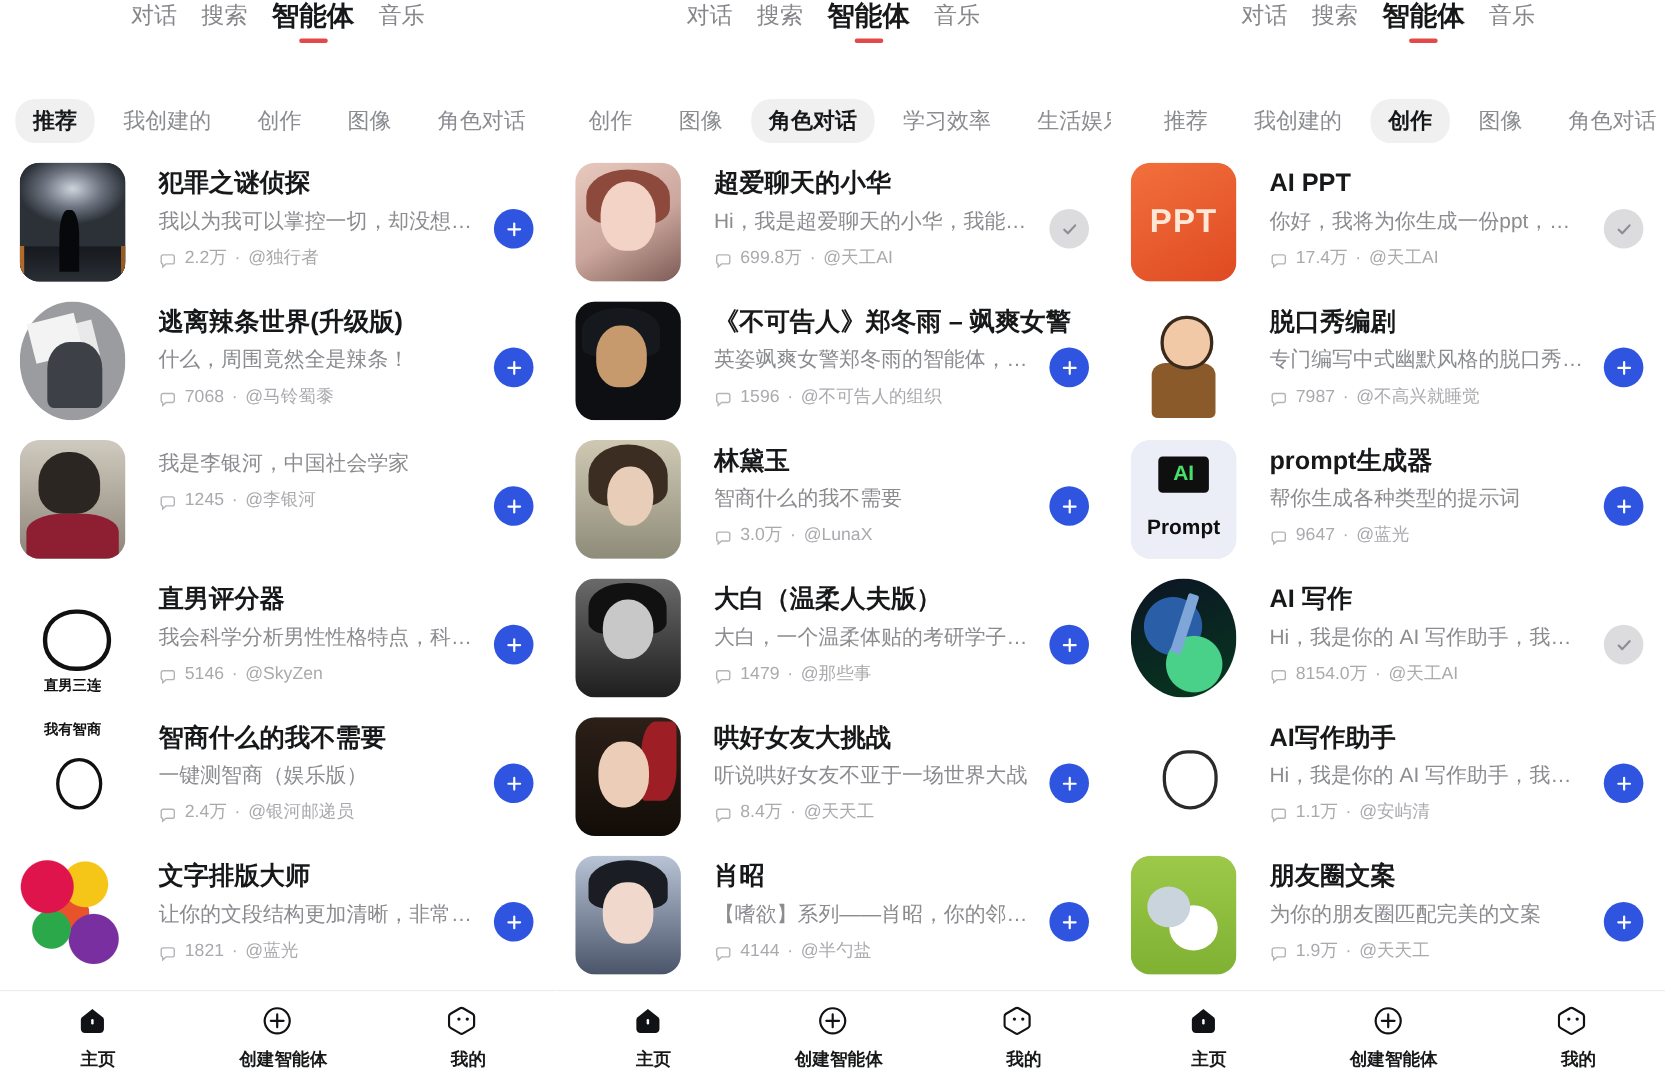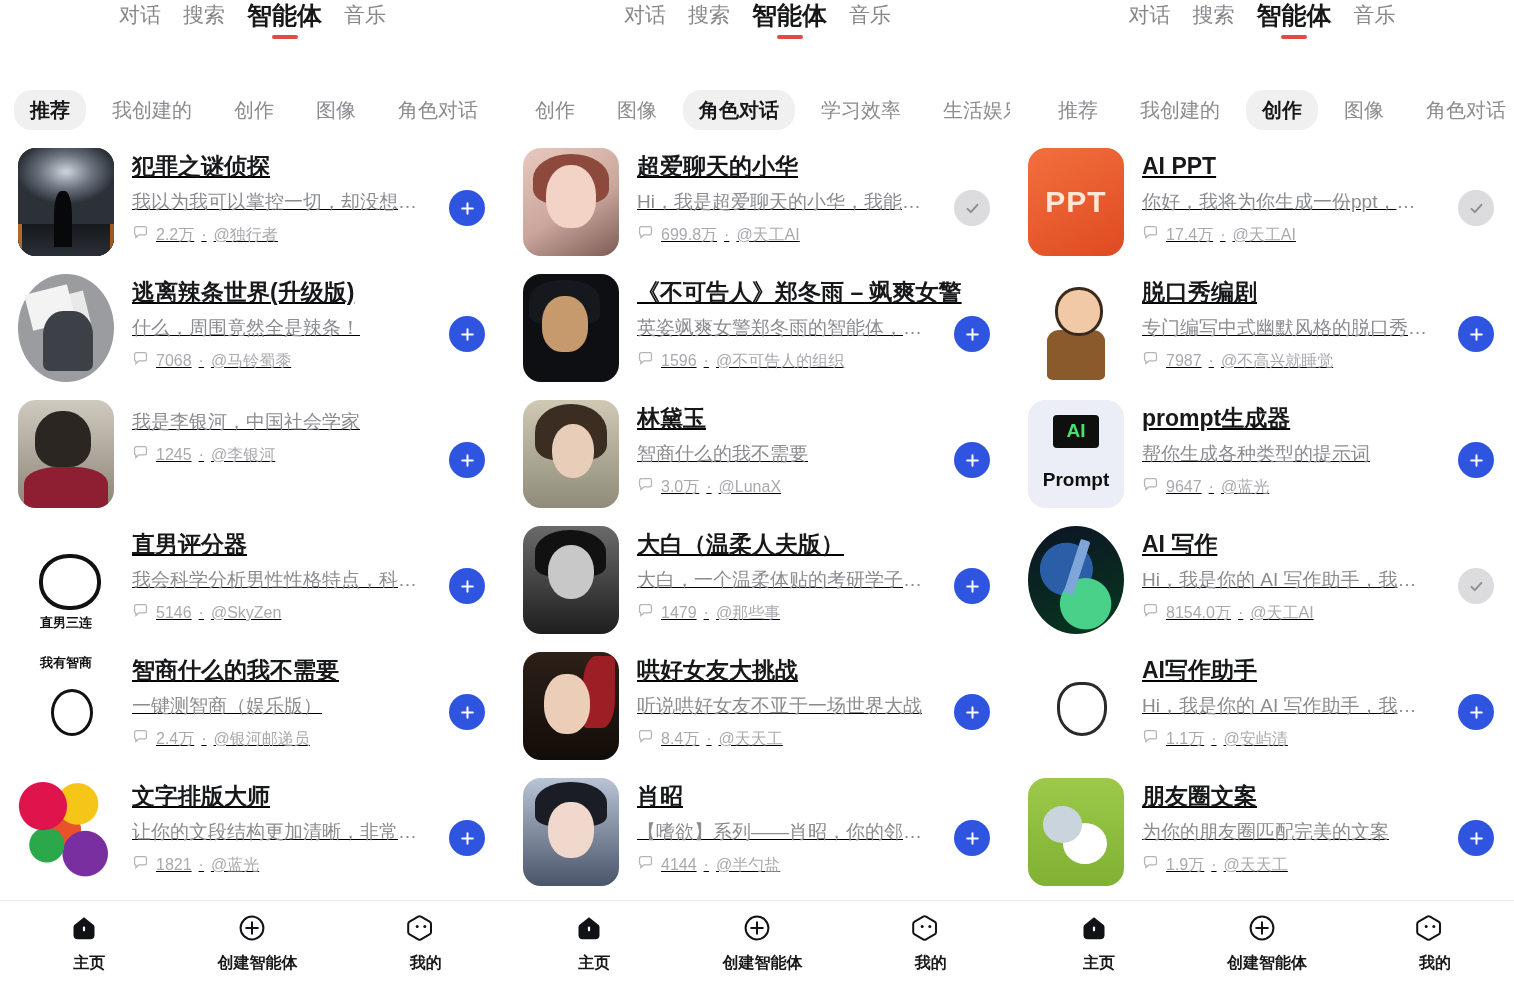--- a/index.html
+++ b/index.html
@@ -97,23 +97,22 @@
     overflow: hidden;
     position: relative;
     background: #efefef;
   }
   .row .avatar.circle { border-radius: 50%; }
   .row .avatar.plain  { border-radius: 4px; background:#ffffff; }
 
   .row .mid {
     flex: 1 1 auto;
     min-width: 0;
-    padding-left: 18px;
+    padding-left: 30px;
     padding-top: 2px;
-    text-decoration: underline;
   }
   .rowtitle {
     font-size: 23px;
     font-weight: bold;
     color: #17181a;
     line-height: 32px;
     white-space: nowrap;
     overflow: hidden;
   }
   .rowdesc {
@@ -121,21 +120,21 @@
     color: #8b8c90;
     line-height: 30px;
     margin-top: 5px;
     white-space: nowrap;
     overflow: hidden;
     text-overflow: ellipsis;
     max-width: 290px;
   }
   .rowmeta {
     display: flex;
-    align-items: flex-start;
+    align-items: flex-end;
     gap: 7px;
     margin-top: 7px;
     font-size: 16px;
     color: #a9aaae;
     line-height: 22px;
     white-space: nowrap;
   }
   .rowmeta svg { display: block; }
   .action {
     position: absolute;

